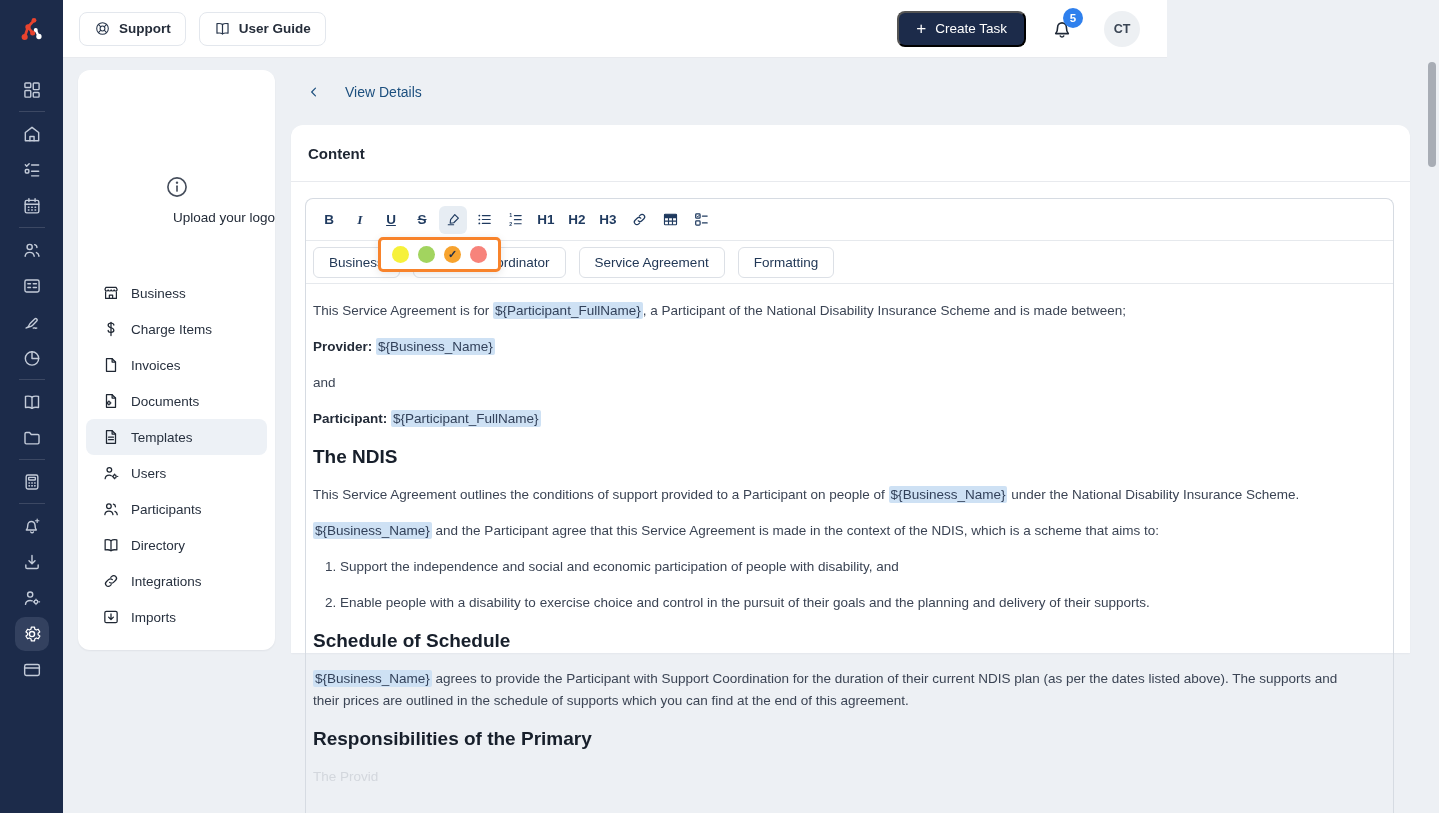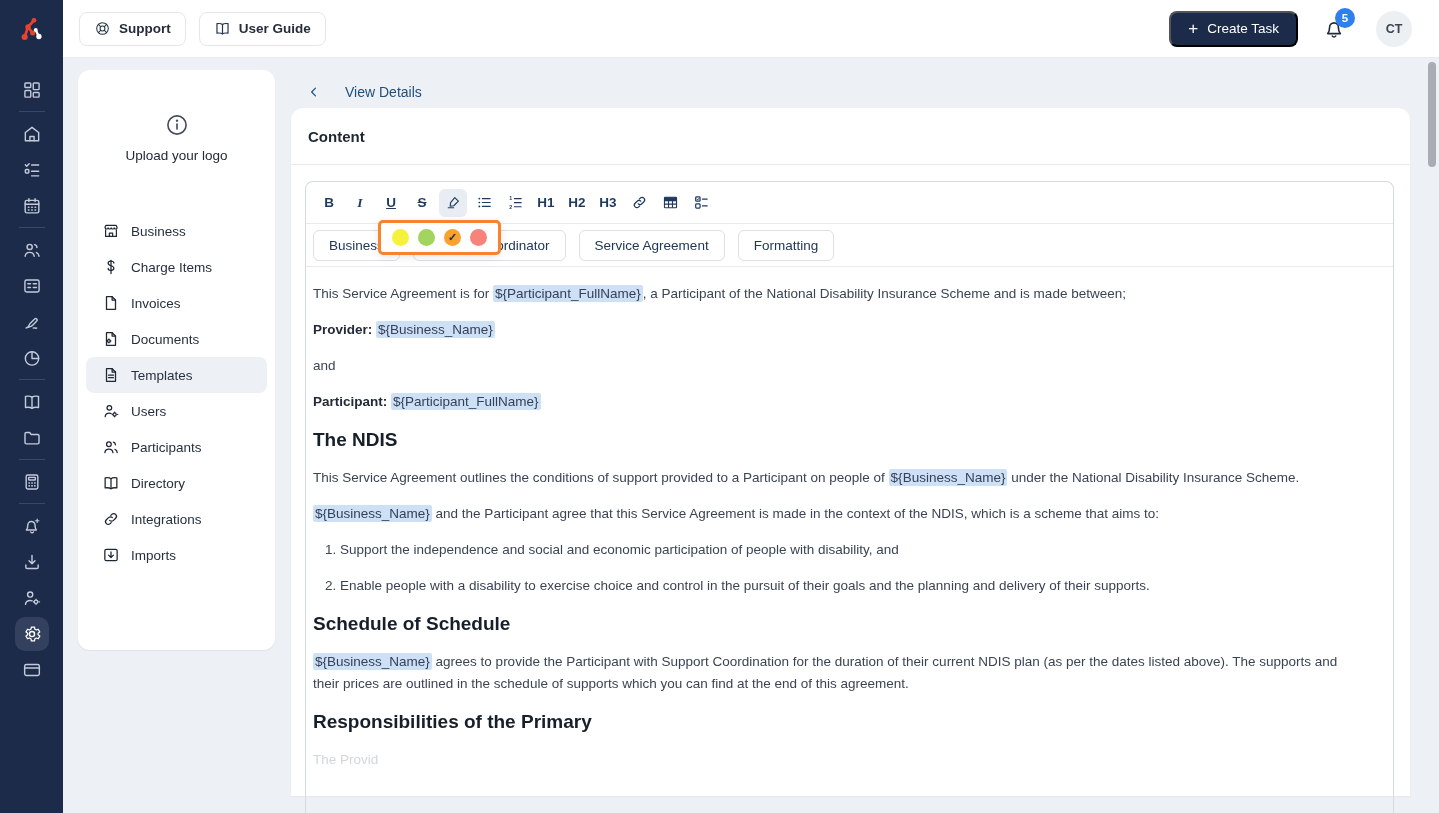--- a/index.html
+++ b/index.html
@@ -15,47 +15,47 @@
   .rail { position: absolute; left: 0; top: 0; width: 63px; height: 813px; background: #1C2B4A; z-index: 30; }
   .rail-logo { width: 63px; height: 58px; display: flex; align-items: center; justify-content: center; }
   .rail-icons { display: flex; flex-direction: column; align-items: center; padding-top: 14px; }
   .rail-btn { width: 63px; height: 36px; display: flex; align-items: center; justify-content: center; color: #C3CBD9; cursor: pointer; }
   .rail-btn svg { width: 20px; height: 20px; }
   .rail-chip { width: 34px; height: 34px; border-radius: 10px; display: flex; align-items: center; justify-content: center; }
   .rail-btn.selected .rail-chip { background: #33415F; color: #FFFFFF; }
   .rail-divider { width: 26px; height: 1px; background: rgba(255,255,255,.14); margin: 3px 0 4px; }
 
   
-  .topbar { position: absolute; left: 63px; top: 0; width: 1376px; height: 58px; background: #fff; border-bottom: 1px solid #E8EAEE; display: flex; align-items: center; padding: 0 27px 0 16px; z-index: 20; }
+  .topbar { position: absolute; left: 63px; top: 0; width: 1104px; height: 58px; background: #fff; border-bottom: 1px solid #E8EAEE; display: flex; align-items: center; padding: 0 27px 0 16px; z-index: 20; }
   .tb-btn { display: flex; align-items: center; gap: 8px; height: 34px; padding: 0 14px; border: 1px solid #E3E7ED; border-radius: 8px; background: #fff; font-size: 13.5px; font-weight: 600; color: #252D3A; margin-right: 13px; cursor: pointer; }
   .tb-btn svg { width: 17px; height: 17px; color: #29374C; }
   .tb-spacer { flex: 1; }
   .create-task { height: 36px; padding: 0 17px; background: #1C2B4A; color: #fff; border-radius: 8px; display: flex; gap: 9px; align-items: center; font-size: 13.5px; font-weight: 500; cursor: pointer; }
   .create-task .plus { font-size: 17px; font-weight: 400; line-height: 1; }
   .bell-wrap { position: relative; margin: 0 30px 0 24px; cursor: pointer; }
   .bell-wrap svg { width: 24px; height: 24px; color: #1F2937; }
   .badge { position: absolute; top: -9px; left: 13px; min-width: 20px; height: 20px; border-radius: 10px; background: #2F80ED; color: #fff; font-size: 11.5px; font-weight: 600; display: flex; align-items: center; justify-content: center; padding: 0 5px; }
   .avatar { width: 36px; height: 36px; border-radius: 50%; background: #EDF0F3; color: #3A4554; display: flex; align-items: center; justify-content: center; font-size: 12.5px; font-weight: 600; cursor: pointer; }
 
   
   .side-card { position: absolute; left: 78px; top: 70px; width: 197px; height: 580px; background: #fff; border-radius: 12px; box-shadow: 0 1px 2px rgba(16,24,40,.06); z-index: 5; }
-  .upload { text-align: center; padding-top: 42px; }
+  .upload { text-align: right; padding-top: 104px; }
   .upload svg { width: 26px; height: 26px; color: #454D5B; margin: 0 auto; }
   .upload-label { font-size: 13.5px; color: #232B38; margin-top: 10px; }
   .side-menu { margin-top: 50px; padding: 0 8px; }
   .menu-item { display: flex; align-items: center; gap: 11px; height: 36px; padding: 0 8px 0 16px; border-radius: 8px; font-size: 13.5px; color: #27303E; cursor: pointer; }
   .menu-item svg { width: 18px; height: 18px; color: #1F2733; flex: none; }
   .menu-item.selected { background: #EDF1F6; }
 
   
   .main-header { position: absolute; left: 291px; top: 58px; width: 1119px; height: 67px; display: flex; align-items: center; }
   .back-link { display: flex; align-items: center; gap: 24px; margin-left: 16px; font-size: 14px; font-weight: 500; color: #1C4F7E; cursor: pointer; }
   .back-link svg { width: 14px; height: 14px; }
 
-  .card { position: absolute; left: 291px; top: 108px; width: 1119px; height: 688px; background: #fff; border-radius: 12px 12px 0 0; box-shadow: 0 1px 2px rgba(16,24,40,.04); }
+  .card { position: absolute; left: 291px; top: 125px; width: 1119px; height: 528px; background: #fff; border-radius: 12px 12px 0 0; box-shadow: 0 1px 2px rgba(16,24,40,.04); }
   .card-title-row { height: 57px; display: flex; align-items: center; padding: 0 17px; border-bottom: 1px solid #E8EAEE; font-size: 15px; font-weight: 700; color: #1F2733; }
 
   .editor { position: absolute; left: 14px; top: 73px; width: 1089px; height: 640px; border: 1px solid #D6DBE2; border-bottom: none; border-radius: 8px 8px 0 0; }
   .toolbar { height: 42px; display: flex; align-items: center; gap: 3px; padding: 0 9px; border-bottom: 1px solid #E6E9ED; }
   .tb-tool { min-width: 28px; height: 28px; display: flex; align-items: center; justify-content: center; border-radius: 6px; color: #1F3A5F; font-size: 13.5px; font-weight: 700; padding: 0 3px; cursor: pointer; background: transparent; border: none; font-family: "Liberation Sans", sans-serif; }
   .tb-tool.active { background: #E7EDF3; }
   .tb-tool svg { width: 17px; height: 17px; }
   .t-i { font-style: italic; font-family: "Liberation Serif", serif; font-weight: 600; }
   .t-u { text-decoration: underline; font-weight: 600; }
   .t-s { text-decoration: line-through; font-weight: 600; }

